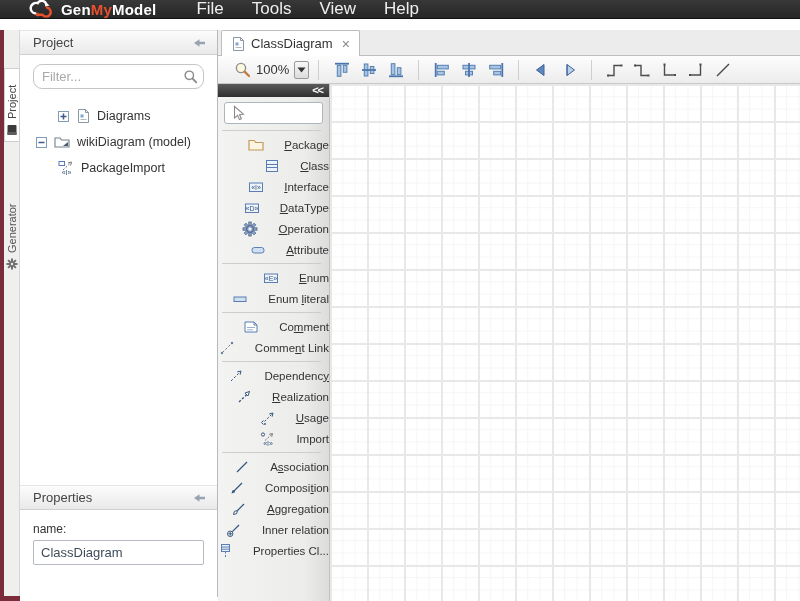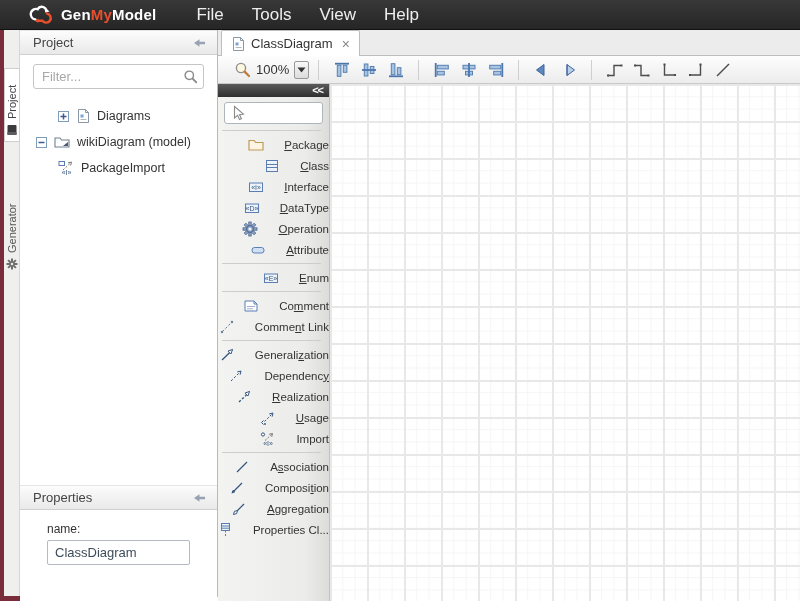--- a/index.html
+++ b/index.html
@@ -5,21 +5,21 @@
   * { margin:0; padding:0; box-sizing:border-box; }
   html,body { width:800px; height:601px; }
   body {
     position:relative; overflow:hidden; background:#fff;
     font-family:"Liberation Sans", sans-serif; color:#333;
   }
   svg { display:block; }
 
   
   .topbar {
-    position:absolute; left:0; top:0; width:800px; height:30px;
+    position:absolute; left:0; top:0; width:800px; height:19px;
     background:linear-gradient(#383838,#262626);
     display:flex; align-items:center; padding-left:28px;
     border-bottom:1px solid #111;
   }
   .brand { display:flex; align-items:center; gap:7px; }
   .brand-text { font-size:15px; font-weight:bold; color:#fff; letter-spacing:.2px; }
   .brand-text .my { color:#e8502d; }
   .menus { display:flex; margin-left:26px; }
   .menu-item {
     color:#eee; font-size:17px; padding:6px 14px; cursor:pointer;
@@ -54,33 +54,33 @@
     height:25px; background:linear-gradient(#fcfcfc,#e9e9e9);
     border-bottom:1px solid #cfcfcf; border-top:1px solid #e6e6e6;
     display:flex; align-items:center; padding:0 9px 0 13px;
     font-size:13px; color:#444;
   }
   .panel-header .spacer { flex:1; }
   .collapse-btn { cursor:pointer; padding:2px; }
 
   .filter-wrap { position:relative; margin:9px 13px 6px; }
   .filter-input {
-    width:100%; height:25px; border:1px solid #c5c5c5; border-radius:3px;
+    width:100%; height:25px; border:1px solid #c5c5c5; border-radius:9px;
     padding:0 24px 0 8px; font-family:"Liberation Sans",sans-serif;
     font-size:13px; color:#555; outline:none; background:#fff;
   }
   .filter-input::placeholder { color:#a8a8a8; }
   .filter-mag { position:absolute; right:6px; top:5px; }
 
   .tree { padding-top:8px; }
   .tree-row { height:26px; display:flex; align-items:center; gap:7px; cursor:pointer; font-size:12.5px; color:#333; }
   .tree-row.d0 { padding-left:16px; }
   .tree-row.d1 { padding-left:38px; }
 
-  .props-body { padding:12px 27px; }
+  .props-body { padding:12px 13px; }
   .props-label { font-size:12px; color:#333; margin-bottom:4px; }
   .props-input {
     width:100%; height:25px; border:1px solid #b5bac0; border-radius:2px;
     padding:0 7px; font-family:"Liberation Sans",sans-serif;
     font-size:13px; color:#3e4c59; outline:none;
   }
 
   
   .main { position:absolute; left:218px; top:30px; right:0; bottom:0; display:flex; flex-direction:column; }
   .tabstrip { height:26px; background:#ececec; border-bottom:1px solid #bdbdbd; position:relative; flex:0 0 auto; }
@@ -501,20 +501,28 @@
           <div class="p-sep"></div>
           <div class="p-item">
             <span>
               <svg width="16" height="16" viewBox="0 0 16 16" xmlns="http://www.w3.org/2000/svg">
                 <rect x="1.5" y="4" width="13" height="8.5" fill="#edf3fb" stroke="#5b7db1"></rect>
                 <text x="8" y="10.8" font-size="7" text-anchor="middle" fill="#35567d" font-family="Liberation Sans, sans-serif">«E»</text>
               </svg>
             </span>
             <span><span class="mn">E</span>num</span>
           </div>
+          <div class="p-item">
+            <span>
+              <svg width="16" height="16" viewBox="0 0 16 16" xmlns="http://www.w3.org/2000/svg">
+                <rect x="2" y="6" width="12" height="4.5" fill="#cfe0f5" stroke="#5b7db1"></rect>
+              </svg>
+            </span>
+            <span>Enum <span class="mn">l</span>iteral</span>
+          </div>
           <div class="p-sep"></div>
           <div class="p-item">
             <span>
               <svg width="16" height="16" viewBox="0 0 16 16" xmlns="http://www.w3.org/2000/svg">
                 <path d="M2 3 H11 L14 6 V13 H2 Z" fill="#fff" stroke="#5b7db1"></path>
                 <path d="M11 3 V6 H14" fill="none" stroke="#5b7db1"></path>
                 <line x1="4" y1="8.5" x2="12" y2="8.5" stroke="#9db1cf"></line>
                 <line x1="4" y1="10.8" x2="10" y2="10.8" stroke="#9db1cf"></line>
               </svg>
             </span>
@@ -527,29 +535,20 @@
                 <circle cx="3" cy="13" r="1.2" fill="#6b7f99"></circle>
                 <circle cx="13" cy="3" r="1.2" fill="#6b7f99"></circle>
               </svg>
             </span>
             <span>Comme<span class="mn">n</span>t Link</span>
           </div>
           <div class="p-sep"></div>
           <div class="p-item">
             <span>
               <svg width="16" height="16" viewBox="0 0 16 16" xmlns="http://www.w3.org/2000/svg">
-                <line x1="3" y1="13" x2="10.5" y2="5.8" stroke="#35567d" stroke-width="1.3"></line>
-                <path d="M13.6 2.4 L9 4.1 L11.9 7 Z" fill="#fff" stroke="#35567d" stroke-width="1"></path>
-              </svg>
-            </span>
-            <span>Generali<span class="mn">z</span>ation</span>
-          </div>
-          <div class="p-item">
-            <span>
-              <svg width="16" height="16" viewBox="0 0 16 16" xmlns="http://www.w3.org/2000/svg">
                 <line x1="3" y1="13" x2="12.2" y2="3.8" stroke="#35567d" stroke-dasharray="2.4 1.8"></line>
                 <path d="M13 3 L9.3 3.9 M13 3 L12.1 6.7" stroke="#35567d" fill="none"></path>
               </svg>
             </span>
             <span>Dependenc<span class="mn">y</span></span>
           </div>
           <div class="p-item">
             <span>
               <svg width="16" height="16" viewBox="0 0 16 16" xmlns="http://www.w3.org/2000/svg">
                 <line x1="3" y1="13" x2="10.5" y2="5.8" stroke="#35567d" stroke-width="1.3" stroke-dasharray="2.4 1.8"></line>
@@ -603,20 +602,31 @@
               <svg width="16" height="16" viewBox="0 0 16 16" xmlns="http://www.w3.org/2000/svg">
                 <line x1="6" y1="10" x2="13" y2="3" stroke="#35567d" stroke-width="1.2"></line>
                 <path d="M2.5 13.5 L5.6 12.6 L6.5 9.5 L3.4 10.4 Z" fill="#fff" stroke="#35567d"></path>
               </svg>
             </span>
             <span><span class="mn">A</span>ggregation</span>
           </div>
           <div class="p-item">
             <span>
               <svg width="16" height="16" viewBox="0 0 16 16" xmlns="http://www.w3.org/2000/svg">
+                <line x1="6.3" y1="9.7" x2="13" y2="3" stroke="#35567d" stroke-width="1.2"></line>
+                <circle cx="4.2" cy="11.8" r="2.7" fill="#fff" stroke="#35567d"></circle>
+                <line x1="4.2" y1="9.9" x2="4.2" y2="13.7" stroke="#35567d"></line>
+                <line x1="2.3" y1="11.8" x2="6.1" y2="11.8" stroke="#35567d"></line>
+              </svg>
+            </span>
+            <span>Inner relation</span>
+          </div>
+          <div class="p-item">
+            <span>
+              <svg width="16" height="16" viewBox="0 0 16 16" xmlns="http://www.w3.org/2000/svg">
                 <rect x="4.5" y="1.5" width="8" height="7" fill="#edf3fb" stroke="#5b7db1"></rect>
                 <line x1="4.5" y1="4" x2="12.5" y2="4" stroke="#5b7db1"></line>
                 <line x1="4.5" y1="6.2" x2="12.5" y2="6.2" stroke="#5b7db1"></line>
                 <line x1="8.5" y1="8.5" x2="8.5" y2="15" stroke="#5b7db1" stroke-dasharray="2 1.5"></line>
               </svg>
             </span>
             <span>Properties Cl...</span>
           </div>
         </div>
     </div>

